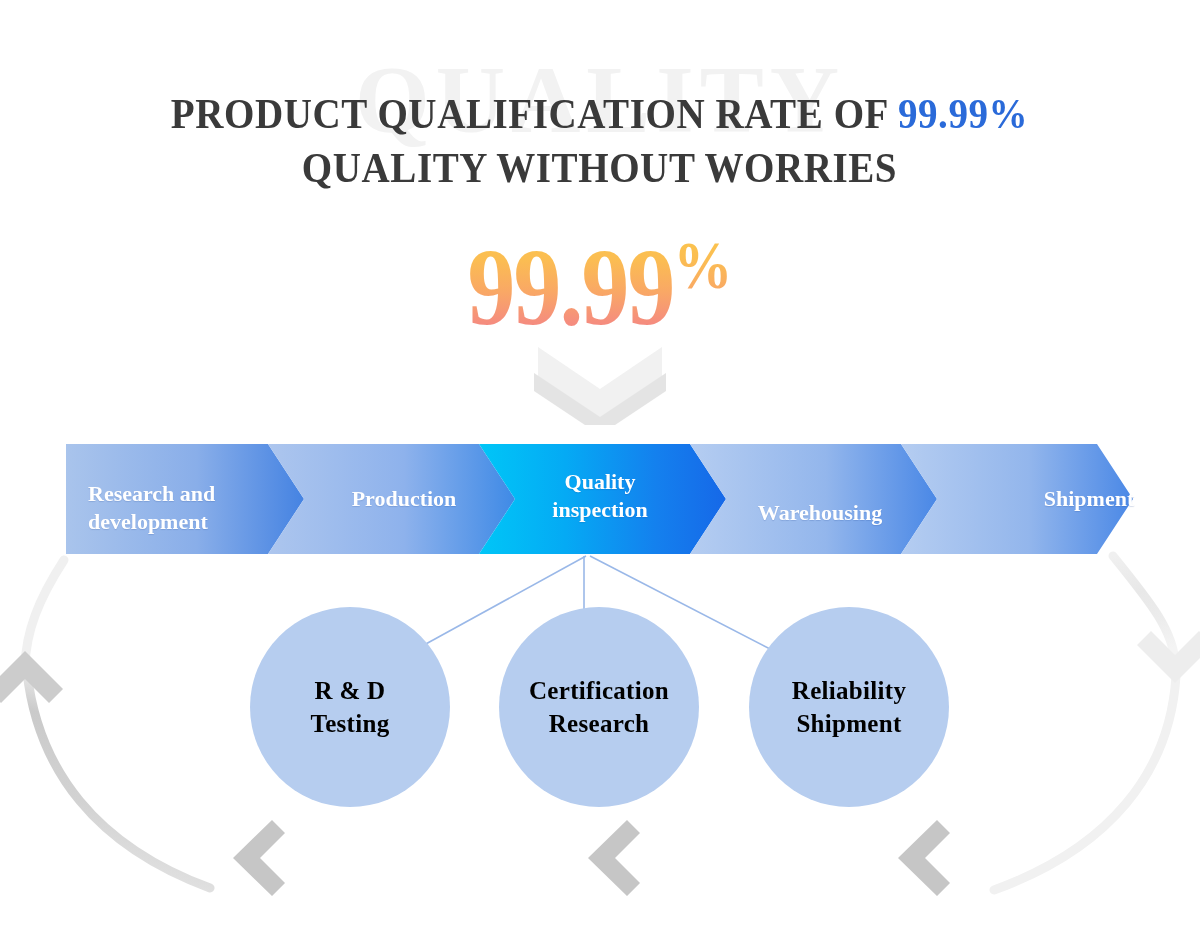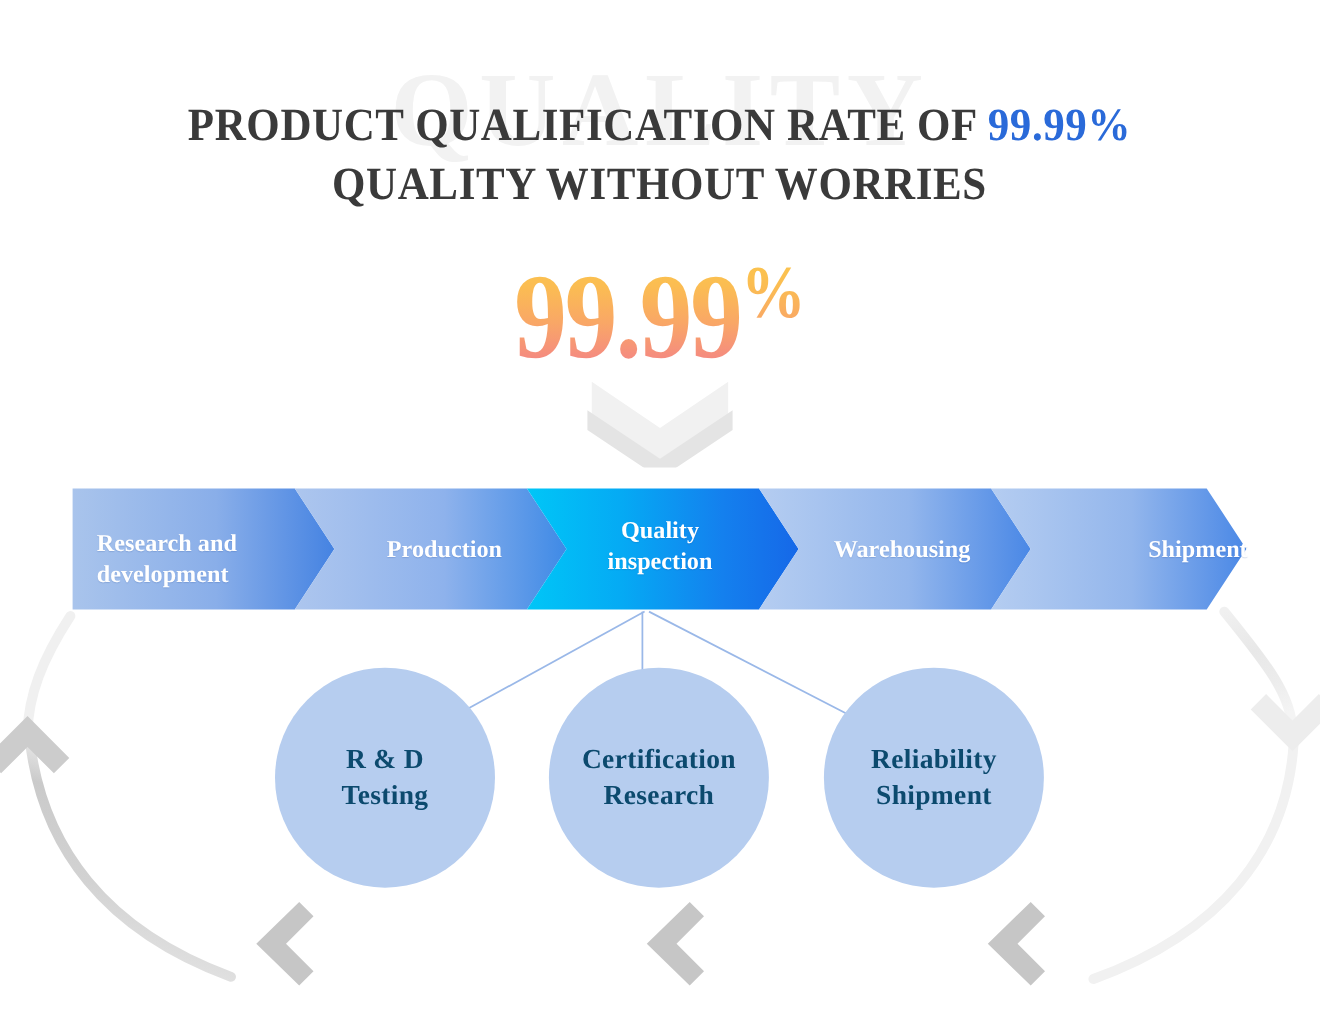--- a/index.html
+++ b/index.html
@@ -117,41 +117,41 @@
     font-size: 22px;
     line-height: 1.28;
     text-align: center;
     z-index: 4;
     white-space: pre-line;
     text-shadow: 0 1px 1px rgba(20,60,140,0.18);
   }
   #step-label-0 { left: 88px;  top: 468px; width: 190px; text-align: left; margin-top: 12px; }
   #step-label-1 { left: 304px; top: 485px; width: 200px; }
   #step-label-2 { left: 510px; top: 468px; width: 180px; }
-  #step-label-3 { left: 720px; top: 485px; width: 200px; }
+  #step-label-3 { left: 720px; top: 499px; width: 200px; }
   #step-label-4 { left: 994px; top: 485px; width: 190px; }
 
   
   .test-circle {
     position: absolute;
     width: 200px;
     height: 200px;
     border-radius: 50%;
     background: #b6cdef;
     z-index: 3;
     display: flex;
     align-items: center;
     justify-content: center;
   }
   .test-circle .circle-text {
     font-family: "Liberation Serif", "DejaVu Serif", serif;
     font-weight: bold;
     font-size: 25px;
     line-height: 1.32;
-    color: #0c4a6e;
+    color: #000000;
     text-align: center;
     white-space: pre-line;
     letter-spacing: 0.3px;
   }
   #circle-0 { left: 250px; top: 607px; }
   #circle-1 { left: 499px; top: 607px; }
   #circle-2 { left: 749px; top: 607px; }
 
   
   #connector-layer {

